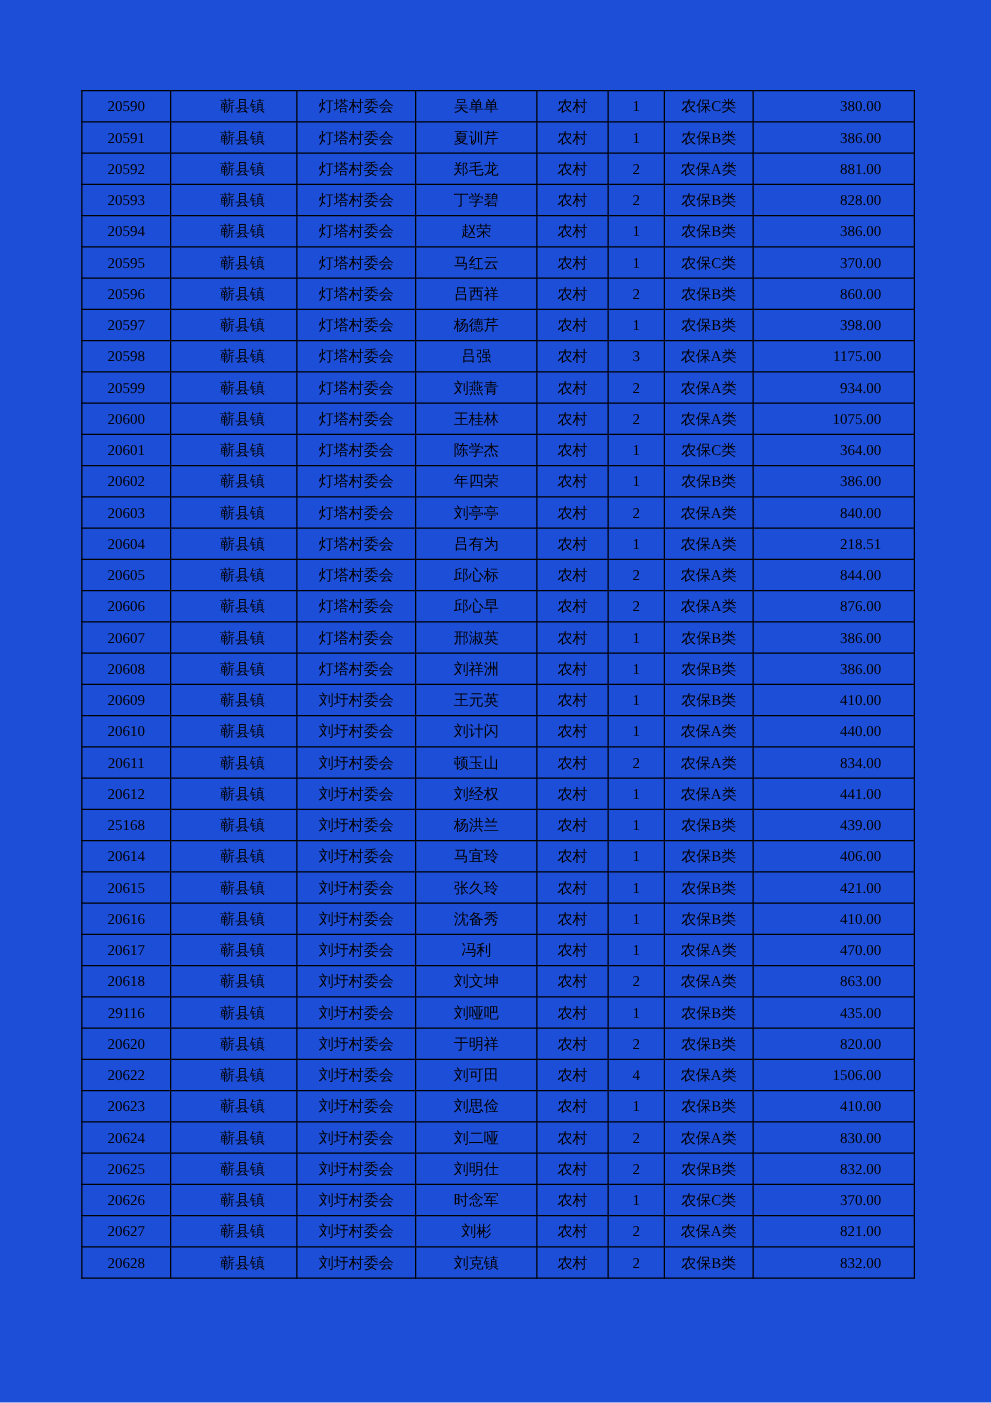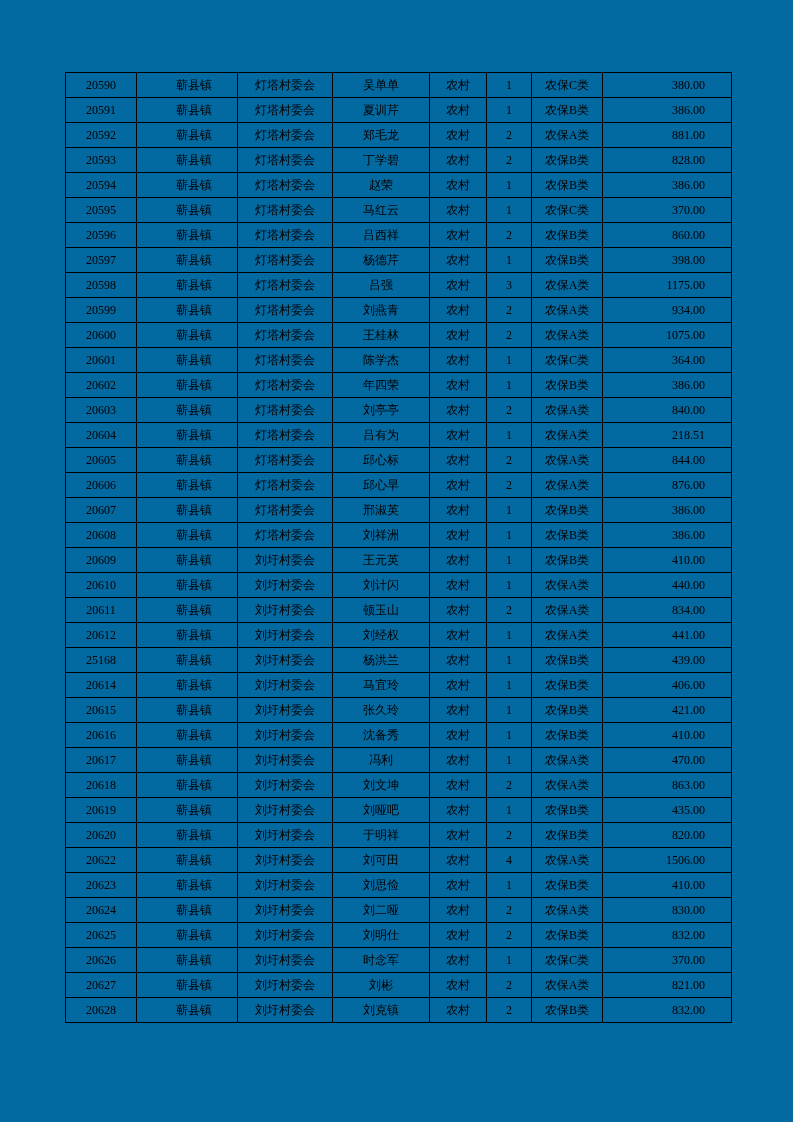--- a/index.html
+++ b/index.html
@@ -7,21 +7,21 @@
     padding: 0;
     background: #ffffff;
     width: 793px;
     height: 1122px;
     font-family: "Liberation Serif", "DejaVu Serif", serif;
   }
   .page {
     position: relative;
     width: 793px;
     height: 1122px;
-    background: #0369a1;
+    background: #1d4ed8;
     overflow: hidden;
   }
   .sheet-table {
     position: absolute;
     left: 65px;
     top: 72px;
     border-collapse: collapse;
     table-layout: fixed;
     font-size: 12px;
     color: #000000;
@@ -333,21 +333,21 @@
     <td class="col-id">20618</td>
     <td class="col-town">蕲县镇</td>
     <td class="col-village">刘圩村委会</td>
     <td class="col-name">刘文坤</td>
     <td class="col-type">农村</td>
     <td class="col-count">2</td>
     <td class="col-cat">农保A类</td>
     <td class="col-amount">863.00</td>
   </tr>
         <tr>
-    <td class="col-id">20619</td>
+    <td class="col-id">29116</td>
     <td class="col-town">蕲县镇</td>
     <td class="col-village">刘圩村委会</td>
     <td class="col-name">刘哑吧</td>
     <td class="col-type">农村</td>
     <td class="col-count">1</td>
     <td class="col-cat">农保B类</td>
     <td class="col-amount">435.00</td>
   </tr>
         <tr>
     <td class="col-id">20620</td>

